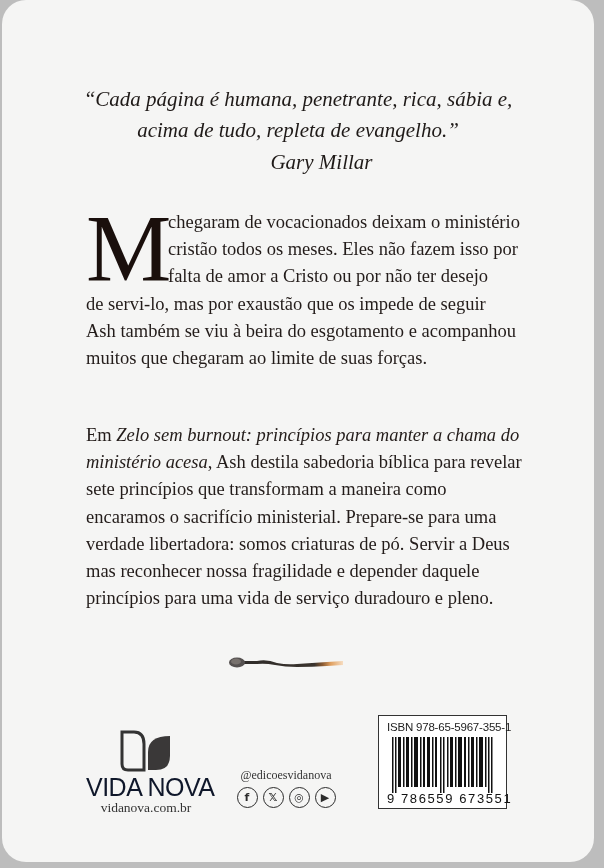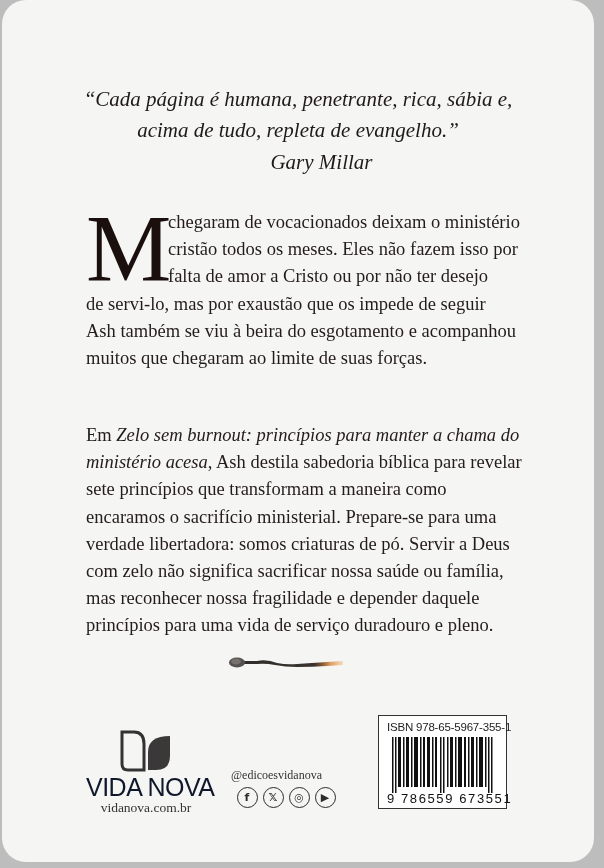--- a/index.html
+++ b/index.html
@@ -44,21 +44,21 @@
     .brand {
       display: block; font-family: "Liberation Sans", sans-serif;
       font-size: 25px; letter-spacing: -0.5px; color: #0f172a; line-height: 26px; margin-top: 2px;
       white-space: nowrap;
     }
     .site {
       display: block; font-family: "Liberation Serif", serif;
       font-size: 13.5px; color: #333; line-height: 16px;
     }
     .social {
-      position: absolute; left: 229px; top: 768px; width: 110px; 
+      position: absolute; left: 229px; top: 768px; width: 110px; text-align: center;
     }
     .handle {
       display: block; font-family: "Liberation Serif", serif; font-size: 12px; color: #333; line-height: 14px;
     }
     .icons { display: flex; gap: 5px; margin-top: 5px; justify-content: center; }
     .icon-circle {
       width: 21px; height: 21px; border: 1.4px solid #2b2b2b; border-radius: 50%;
       display: flex; align-items: center; justify-content: center;
       font-family: "DejaVu Sans", sans-serif; font-size: 11px; color: #2b2b2b; font-weight: bold;
     }
@@ -96,21 +96,20 @@
     <span class="line">Ash também se viu à beira do esgotamento e acompanhou</span>
     <span class="line">muitos que chegaram ao limite de suas forças.</span>
   </div>
 
   <div class="body p2">
     <span class="line"><span>Em </span><i>Zelo sem burnout: princípios para manter a chama do</i></span>
     <span class="line"><i>ministério acesa</i><span>, Ash destila sabedoria bíblica para revelar</span></span>
     <span class="line">sete princípios que transformam a maneira como</span>
     <span class="line">encaramos o sacrifício ministerial. Prepare-se para uma</span>
     <span class="line">verdade libertadora: somos criaturas de pó. Servir a Deus</span>
-    <span class="line">com zelo não significa sacrificar nossa saúde ou família,</span>
     <span class="line">mas reconhecer nossa fragilidade e depender daquele</span>
     <span class="line">princípios para uma vida de serviço duradouro e pleno.</span>
   </div>
 
   <svg class="match" viewBox="0 0 118 18">
     <defs>
       <linearGradient id="stick" x1="0" x2="1">
         <stop offset="0" stop-color="#2e2b29"></stop>
         <stop offset="0.72" stop-color="#3a332d"></stop>
         <stop offset="0.8" stop-color="#8a5a32"></stop>

